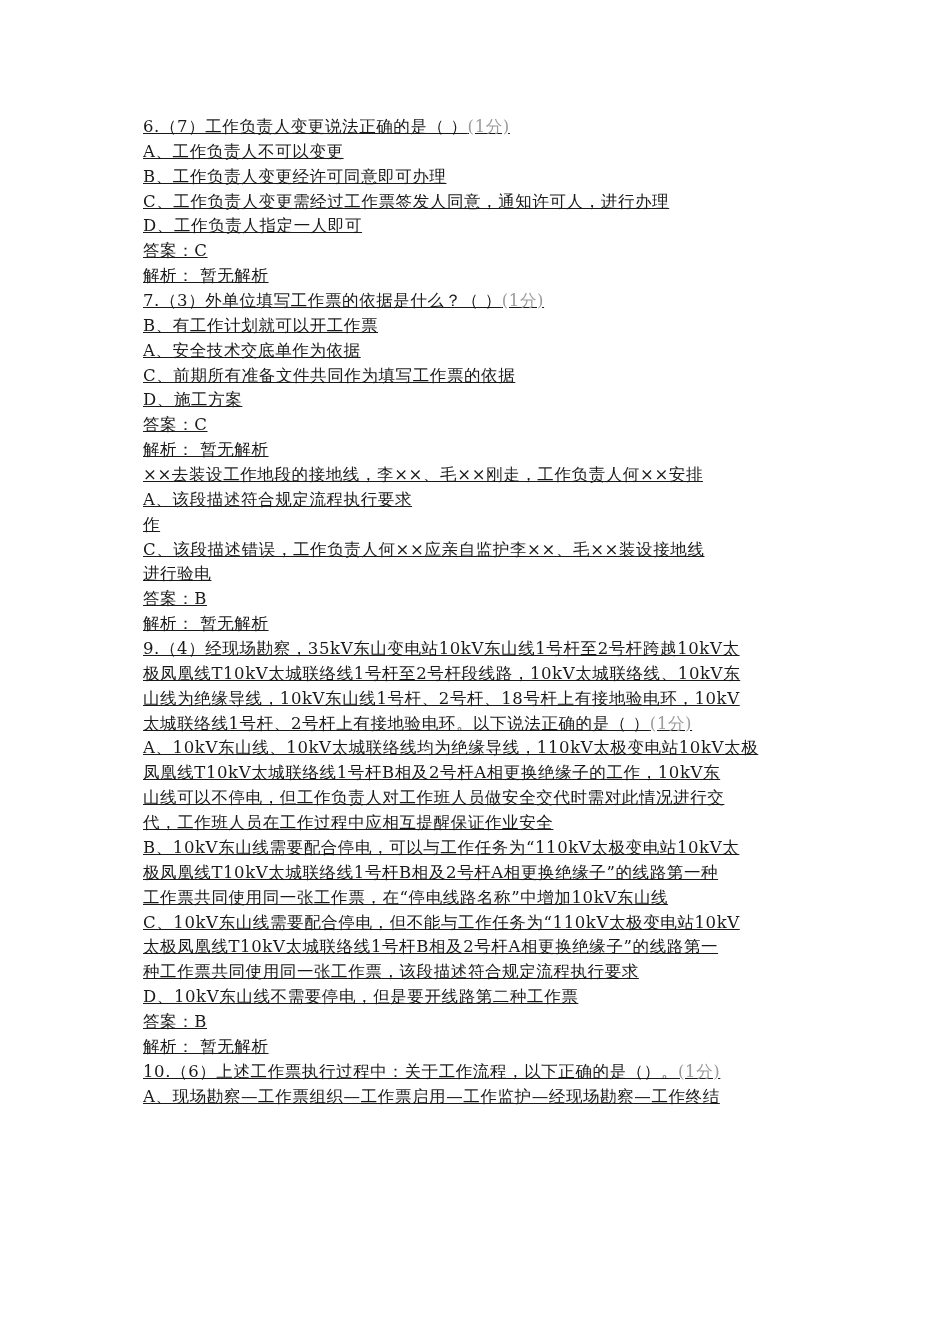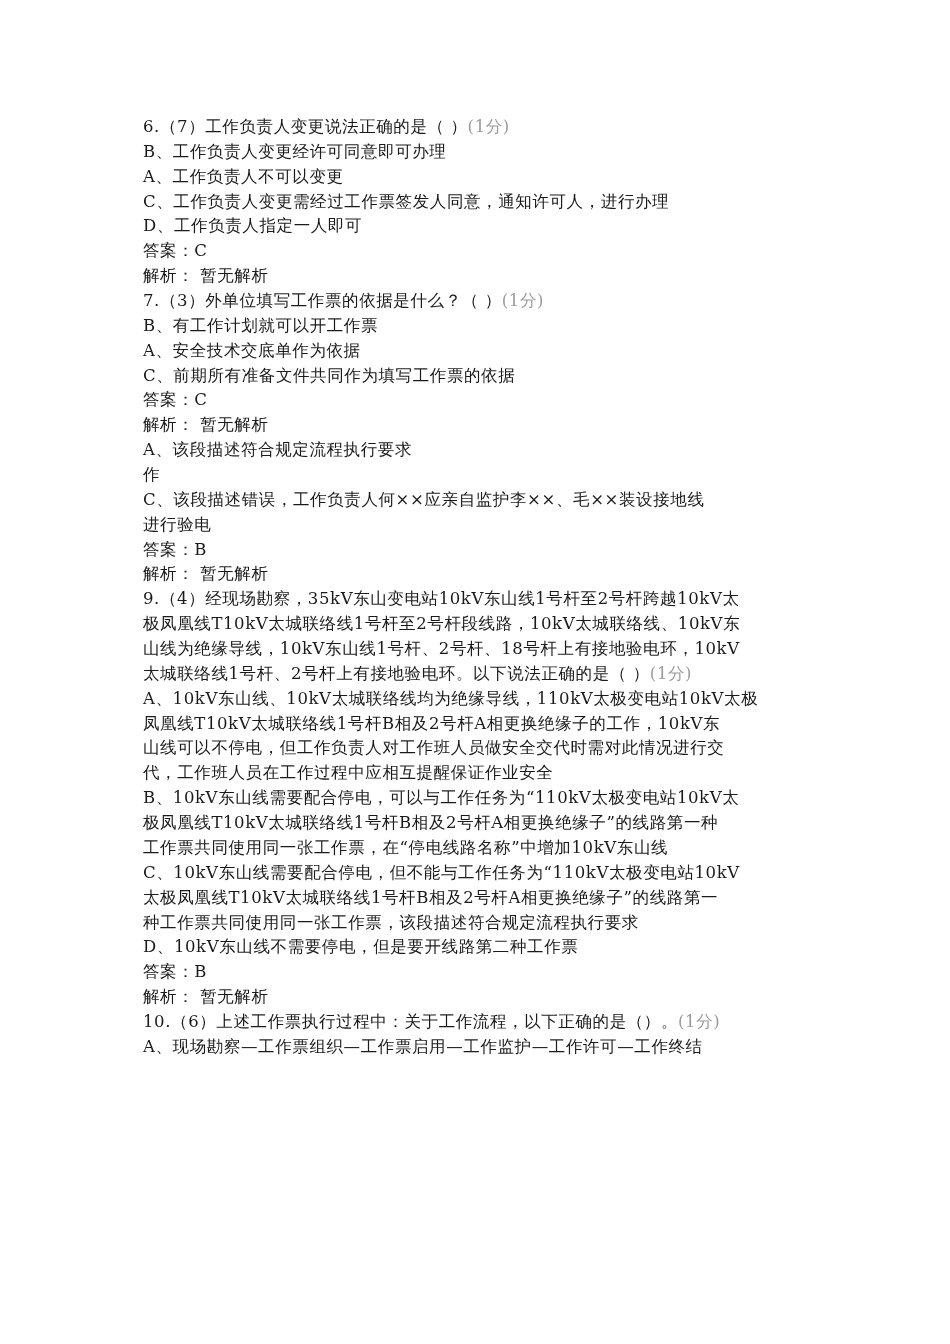--- a/index.html
+++ b/index.html
@@ -8,49 +8,51 @@
     position: absolute;
     left: 143px;
     top: 115px;
     width: 668px;
     font-family: "DejaVu Serif", "Liberation Serif", serif;
     font-size: 16.5px;
     line-height: 24.86px;
     color: #1a1a1a;
     letter-spacing: 0.6px;
   }
-  .line { white-space: nowrap; height: 24.86px; }
+  .line { white-space: nowrap; height: 24.86px; text-decoration: underline; }
   .score { color: #9a9a9a; }
   .q { margin: 0; }
 </style>
 </head>
 <body>
 
 <div class="page">
 
   <div class="q">
     <div class="line"><span>6.（7）工作负责人变更说法正确的是（  ）</span><span class="score">(1分)</span></div>
+    <div class="line">A、工作负责人不可以变更</div>
     <div class="line">B、工作负责人变更经许可同意即可办理</div>
-    <div class="line">A、工作负责人不可以变更</div>
     <div class="line">C、工作负责人变更需经过工作票签发人同意，通知许可人，进行办理</div>
     <div class="line">D、工作负责人指定一人即可</div>
     <div class="line">答案：C</div>
     <div class="line">解析：  暂无解析</div>
   </div>
 
   <div class="q">
     <div class="line"><span>7.（3）外单位填写工作票的依据是什么？（  ）</span><span class="score">(1分)</span></div>
     <div class="line">B、有工作计划就可以开工作票</div>
     <div class="line">A、安全技术交底单作为依据</div>
     <div class="line">C、前期所有准备文件共同作为填写工作票的依据</div>
+    <div class="line">D、施工方案</div>
     <div class="line">答案：C</div>
     <div class="line">解析：  暂无解析</div>
   </div>
 
   <div class="q">
+    <div class="line">××去装设工作地段的接地线，李××、毛××刚走，工作负责人何××安排</div>
     <div class="line">A、该段描述符合规定流程执行要求</div>
     <div class="line">作</div>
     <div class="line">C、该段描述错误，工作负责人何××应亲自监护李××、毛××装设接地线</div>
     <div class="line">进行验电</div>
     <div class="line">答案：B</div>
     <div class="line">解析：  暂无解析</div>
   </div>
 
   <div class="q">
     <div class="line">9.（4）经现场勘察，35kV东山变电站10kV东山线1号杆至2号杆跨越10kV太</div>
@@ -67,16 +69,16 @@
     <div class="line">C、10kV东山线需要配合停电，但不能与工作任务为“110kV太极变电站10kV</div>
     <div class="line">太极凤凰线T10kV太城联络线1号杆B相及2号杆A相更换绝缘子”的线路第一</div>
     <div class="line">种工作票共同使用同一张工作票，该段描述符合规定流程执行要求</div>
     <div class="line">D、10kV东山线不需要停电，但是要开线路第二种工作票</div>
     <div class="line">答案：B</div>
     <div class="line">解析：  暂无解析</div>
   </div>
 
   <div class="q">
     <div class="line"><span>10.（6）上述工作票执行过程中：关于工作流程，以下正确的是（）。</span><span class="score">(1分)</span></div>
-    <div class="line">A、现场勘察—工作票组织—工作票启用—工作监护—工作许可—工作终结</div>
+    <div class="line">A、现场勘察—工作票组织—工作票启用—工作监护—经现场勘察—工作终结</div>
   </div>
 
 </div>
 
 </body></html>

